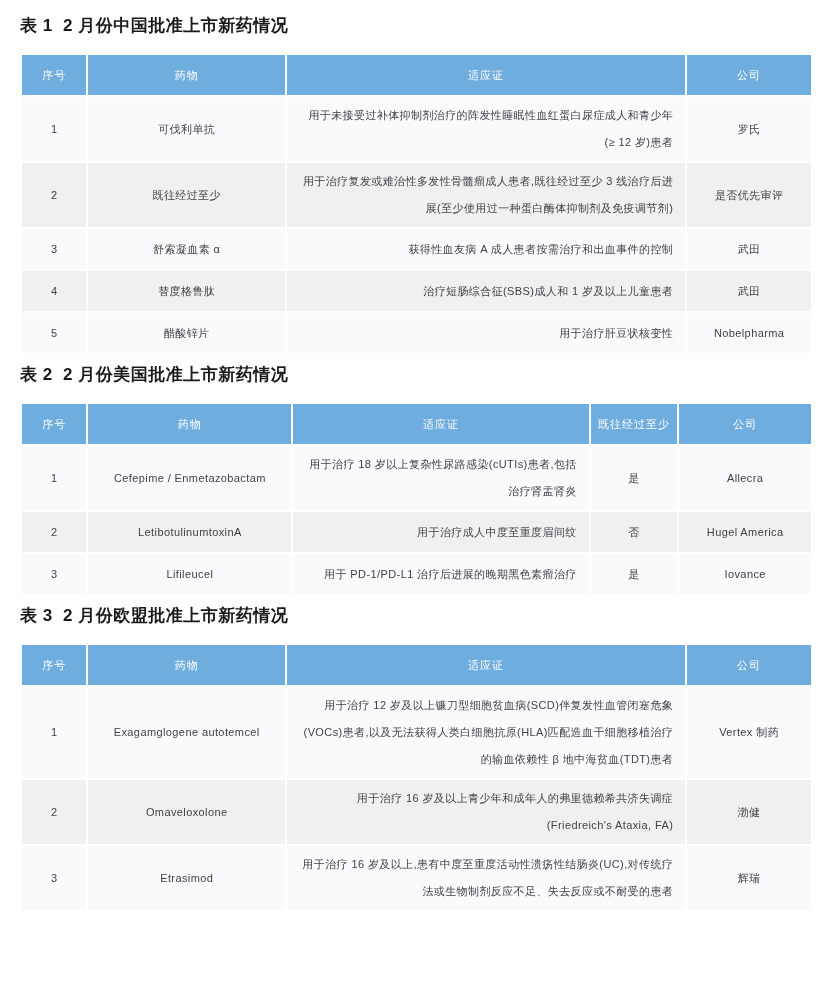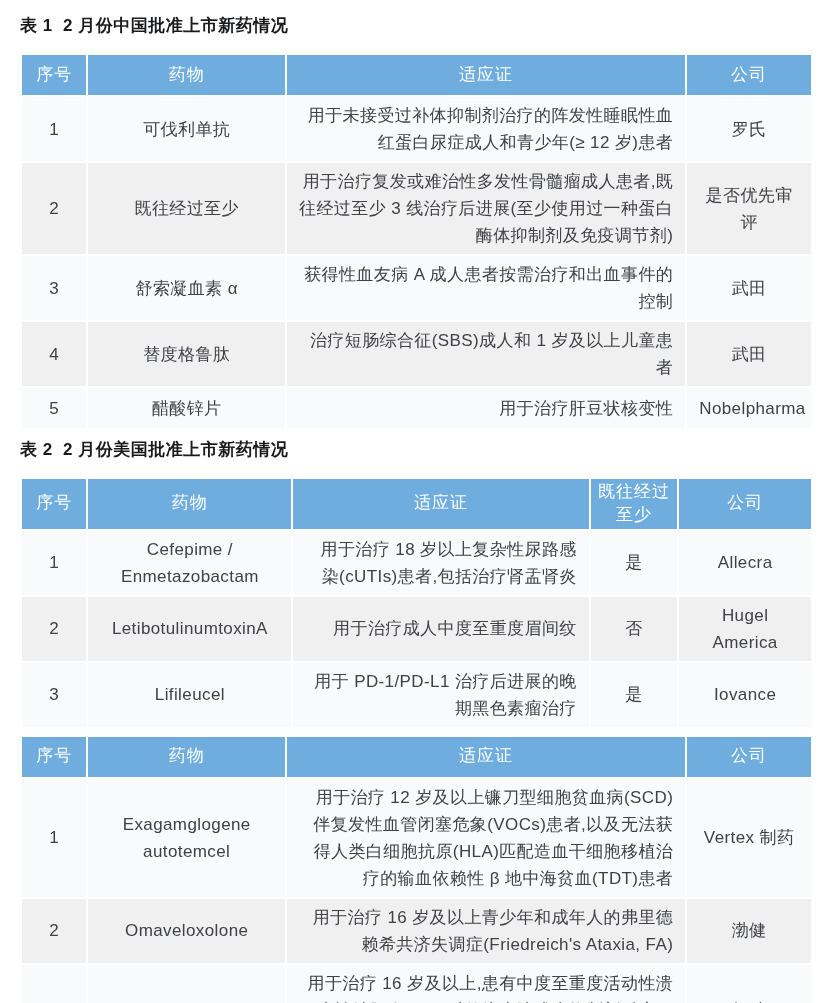--- a/index.html
+++ b/index.html
@@ -17,21 +17,21 @@
     font-weight: bold;
     color: #191a1c;
     margin: 8px 0 16px 0;
     letter-spacing: 0.5px;
     white-space: pre-wrap;
   }
   table {
     width: 100%;
     border-collapse: collapse;
     table-layout: fixed;
-    font-size: 17px;
+    font-size: 11px;
   }
   th {
     background: var(--header-bg, #6fadde);
     color: #ffffff;
     font-weight: normal;
     height: 42px;
     padding: 2px 6px;
     line-height: 1.35;
     text-align: center;
     border: 2px solid #ffffff;
@@ -155,20 +155,21 @@
               <td class="c-center">3</td>
               <td class="c-center">Lifileucel</td>
               <td class="c-left">用于 PD-1/PD-L1 治疗后进展的晚期黑色素瘤治疗</td>
               <td class="c-center">是</td>
               <td class="c-center">Iovance</td>
             </tr>
           </tbody>
         </table>
       </section>
       <section class="section">
+        <h2 class="table-title">表 3  2 月份欧盟批准上市新药情况</h2>
         <table class="layout-cn">
           <colgroup>
             <col class="col-0">
             <col class="col-1">
             <col class="col-2">
             <col class="col-3">
           </colgroup>
           <thead>
             <tr>
               <th>序号</th>

